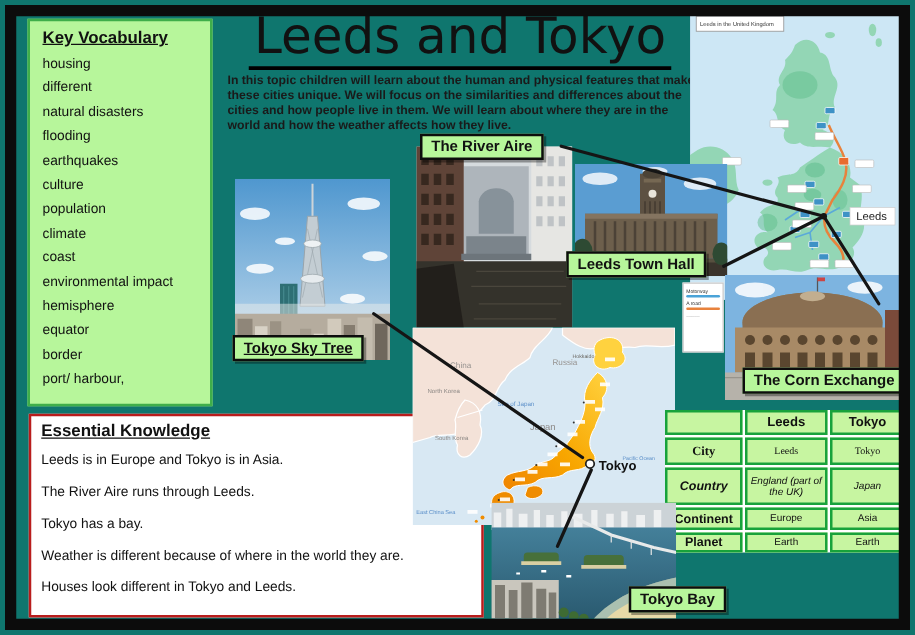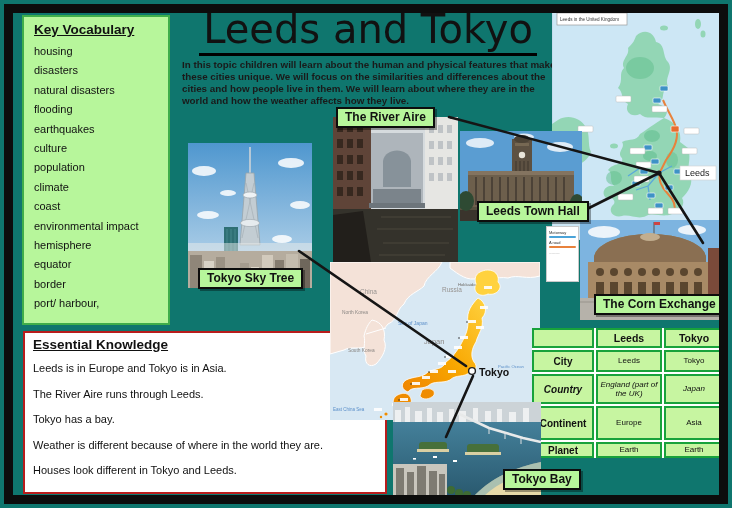--- a/index.html
+++ b/index.html
@@ -38,33 +38,33 @@
   .ek-box h2{margin:0 0 10px;font-size:13.5px;font-weight:bold;text-decoration:underline;}
   .ek-box p{margin:0 0 13.5px;font-size:11px;font-weight:500;line-height:12px;}
   
   .cmp{position:absolute;left:532px;top:328px;z-index:2;display:grid;
        grid-template-columns:62px 66px 60px;grid-auto-rows:auto;gap:2px;background:#fff;}
   .cmp .cell{background:#c7f5a1;border:2px solid #18a23b;display:flex;align-items:center;
              justify-content:center;text-align:center;box-sizing:border-box;}
   .cmp .hd{font-weight:bold;font-size:10.5px;height:20px;}
   .cmp .rl{font-weight:bold;font-size:10px;}
   .cmp .val{font-size:8px;line-height:9.5px;padding:2px;}
-  .r-city{height:22px;}  .r-country{height:30px;font-style:italic;}  .r-cont{height:34px;} .r-planet{height:16px;}
+  .r-city{height:22px;font-family:Liberation Serif, serif;}  .r-country{height:30px;font-style:italic;}  .r-cont{height:18px;} .r-planet{height:16px;}
   svg{display:block;}
   .overlay{position:absolute;left:0;top:0;z-index:4;pointer-events:none;}
 </style>
 </head>
 <body>
 
 <div class="page">
 
   <div class="kv-box">
     <h2>Key Vocabulary</h2>
     <div class="kv-item">housing</div>
-    <div class="kv-item">disasters</div>
+    <div class="kv-item">different</div>
     <div class="kv-item">natural disasters</div>
     <div class="kv-item">flooding</div>
     <div class="kv-item">earthquakes</div>
     <div class="kv-item">culture</div>
     <div class="kv-item">population</div>
     <div class="kv-item">climate</div>
     <div class="kv-item">coast</div>
     <div class="kv-item">environmental impact</div>
     <div class="kv-item">hemisphere</div>
     <div class="kv-item">equator</div>
@@ -487,19 +487,19 @@
       <line x1="449" y1="117" x2="659" y2="173"></line>
       <line x1="659" y1="173" x2="579" y2="213"></line>
       <line x1="659" y1="173" x2="703" y2="243"></line>
       <line x1="299" y1="251" x2="466" y2="366"></line>
       <line x1="473" y1="376" x2="446" y2="437"></line>
     </g>
     <circle cx="659" cy="173" r="2.6" fill="#151515"></circle>
   </svg>
 
   <div class="plabel" style="left:336px;top:107px;">The River Aire</div>
-  <div class="plabel" style="left:198px;top:268px;">Tokyo Sky Tree</div>
-  <div class="plabel" style="left:477px;top:201px;">Leeds Town Hall</div>
+  <div class="plabel" style="left:186px;top:268px;text-decoration:underline;">Tokyo Sky Tree</div>
+  <div class="plabel" style="left:453px;top:201px;">Leeds Town Hall</div>
   <div class="plabel" style="left:594px;top:294px;">The Corn Exchange</div>
   <div class="plabel" style="left:503px;top:469px;text-align:right;">Tokyo Bay</div>
 
   <div class="frame"></div>
 </div>
 
 </body></html>

